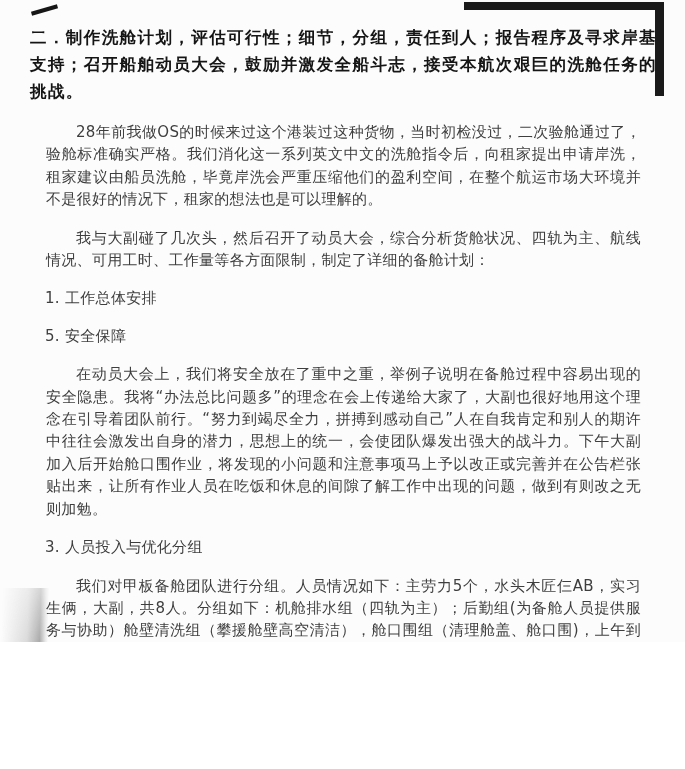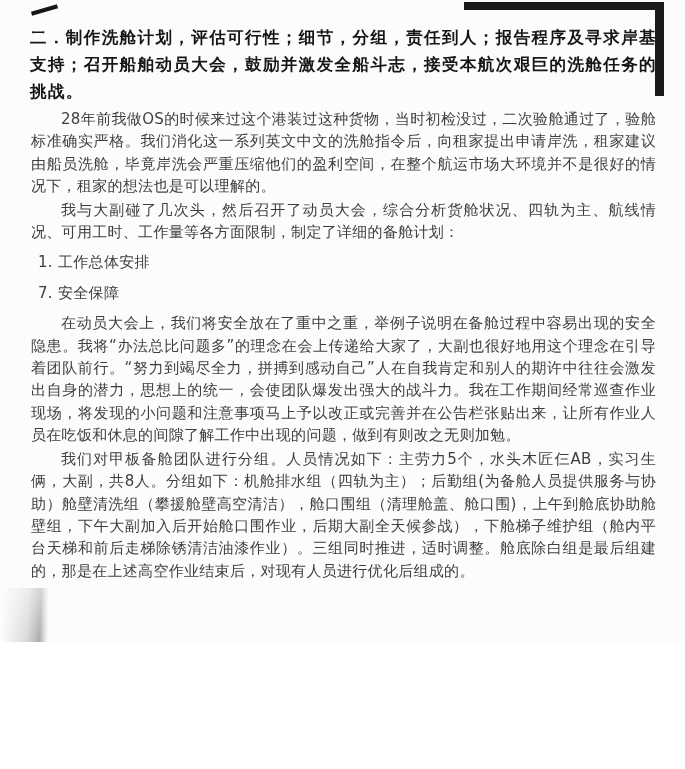--- a/index.html
+++ b/index.html
@@ -25,25 +25,25 @@
   .doc-heading {
     margin: 0 0 3px 0;
     color: #151515;
     font-weight: bold;
     font-size: 16.5px;
     line-height: 27px;
     letter-spacing: 1.4px;
     text-align: justify;
   }
   .para {
-    margin: 1px;
+    margin: 16px;
     text-indent: 2em;
   }
   .section {
-    margin: 8px;
+    margin: 15px;
     text-indent: 0;
   }
   
   .pen-mark-top-left {
     position: absolute;
     left: 31px;
     top: 8px;
     width: 27px;
     height: 4px;
     background: #161616;
@@ -102,21 +102,22 @@
 
   <div class="pen-mark-top-left"></div>
   <div class="frame-top-right-h"></div>
   <div class="frame-top-right-v"></div>
 
   <div class="content">
     <p class="doc-heading">二．制作洗舱计划，评估可行性；细节，分组，责任到人；报告程序及寻求岸基支持；召开船舶动员大会，鼓励并激发全船斗志，接受本航次艰巨的洗舱任务的挑战。</p>
     <p class="para">28年前我做OS的时候来过这个港装过这种货物，当时初检没过，二次验舱通过了，验舱标准确实严格。我们消化这一系列英文中文的洗舱指令后，向租家提出申请岸洗，租家建议由船员洗舱，毕竟岸洗会严重压缩他们的盈利空间，在整个航运市场大环境并不是很好的情况下，租家的想法也是可以理解的。</p>
     <p class="para">我与大副碰了几次头，然后召开了动员大会，综合分析货舱状况、四轨为主、航线情况、可用工时、工作量等各方面限制，制定了详细的备舱计划：</p>
     <p class="section">1. 工作总体安排</p>
-    <p class="section">7. 安全保障</p>
-    <p class="para">在动员大会上，我们将安全放在了重中之重，举例子说明在备舱过程中容易出现的安全隐患。我将“办法总比问题多”的理念在会上传递给大家了，大副也很好地用这个理念在引导着团队前行。“努力到竭尽全力，拼搏到感动自己”人在自我肯定和别人的期许中往往会激发出自身的潜力，思想上的统一，会使团队爆发出强大的战斗力。我在工作期间经常巡查作业现场，将发现的小问题和注意事项马上予以改正或完善并在公告栏张贴出来，让所有作业人员在吃饭和休息的间隙了解工作中出现的问题，做到有则改之无则加勉。</p>
+    <p class="section">5. 安全保障</p>
+    <p class="para">在动员大会上，我们将安全放在了重中之重，举例子说明在备舱过程中容易出现的安全隐患。我将“办法总比问题多”的理念在会上传递给大家了，大副也很好地用这个理念在引导着团队前行。“努力到竭尽全力，拼搏到感动自己”人在自我肯定和别人的期许中往往会激发出自身的潜力，思想上的统一，会使团队爆发出强大的战斗力。下午大副加入后开始舱口围作业，将发现的小问题和注意事项马上予以改正或完善并在公告栏张贴出来，让所有作业人员在吃饭和休息的间隙了解工作中出现的问题，做到有则改之无则加勉。</p>
+    <p class="section">3. 人员投入与优化分组</p>
     <p class="para">我们对甲板备舱团队进行分组。人员情况如下：主劳力5个，水头木匠仨AB，实习生俩，大副，共8人。分组如下：机舱排水组（四轨为主）；后勤组(为备舱人员提供服务与协助）舱壁清洗组（攀援舱壁高空清洁），舱口围组（清理舱盖、舱口围)，上午到舱底协助舱壁组，下午大副加入后开始舱口围作业，后期大副全天候参战），下舱梯子维护组（舱内平台天梯和前后走梯除锈清洁油漆作业）。三组同时推进，适时调整。舱底除白组是最后组建的，那是在上述高空作业结束后，对现有人员进行优化后组成的。</p>
   </div>
 
   <div class="scan-shadow"></div>
   <div class="scan-shadow-blob"></div>
 
 </div>
 
 </body></html>

